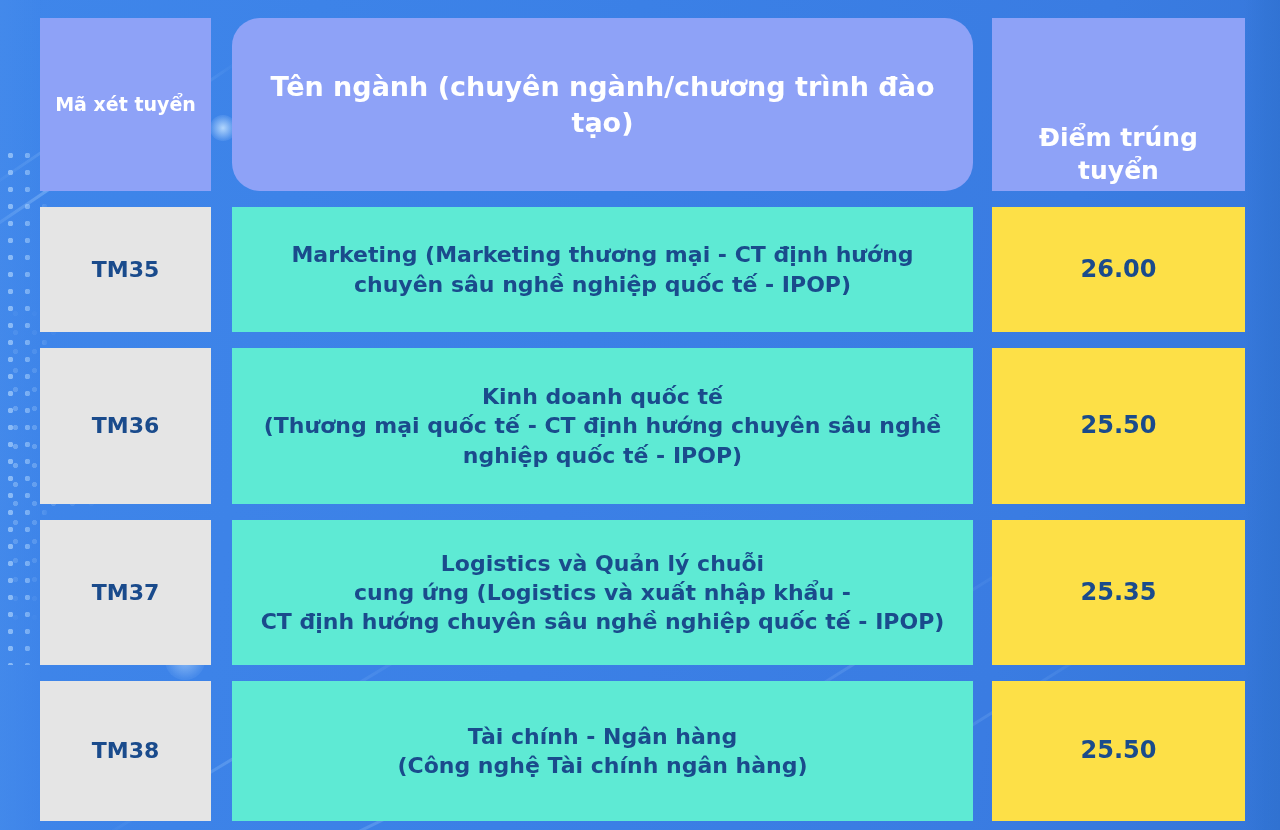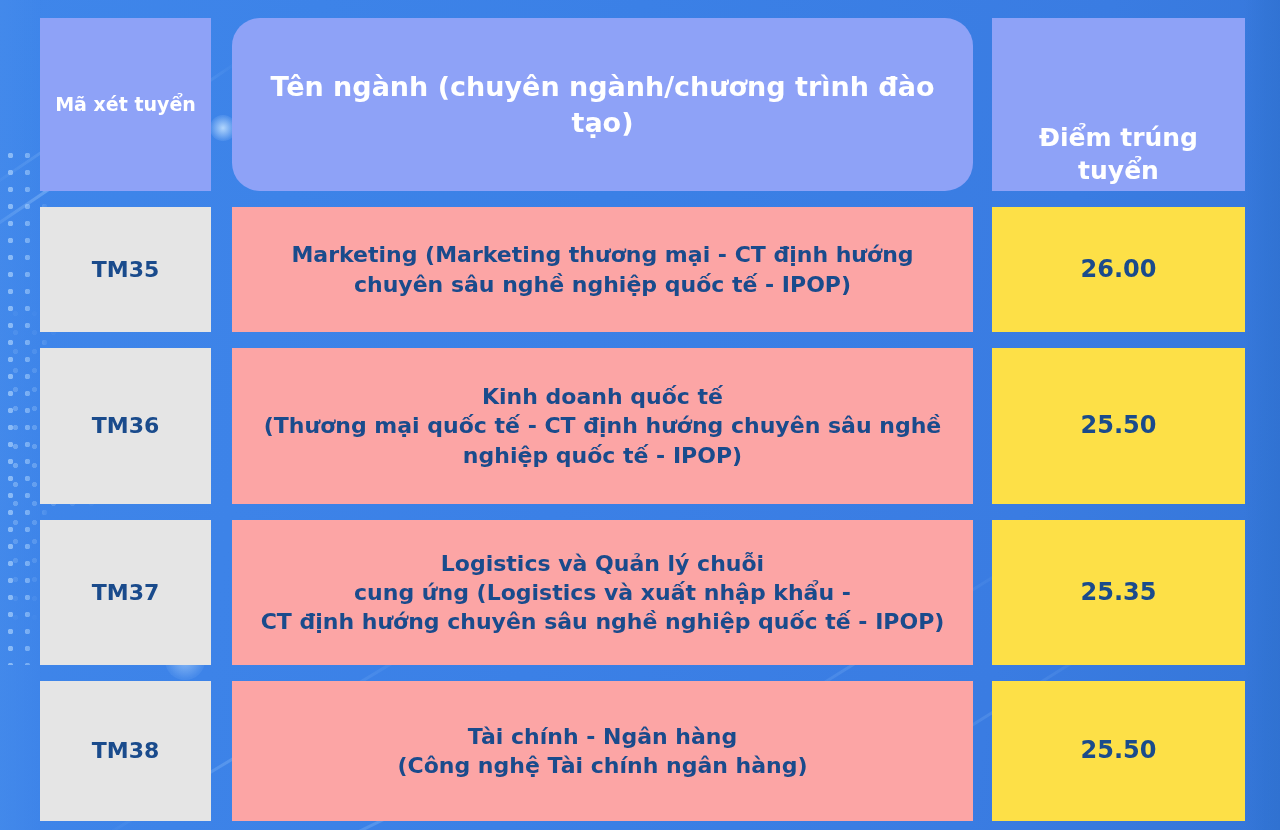--- a/index.html
+++ b/index.html
@@ -116,21 +116,21 @@
   .head-cell {
     background: #8ea2f7;
     color: #ffffff;
     font-weight: bold;
   }
   .head-code   { grid-column: 2; grid-row: 2; font-size: 19px; }
   .head-name   { grid-column: 4; grid-row: 2; font-size: 27px; border-radius: 28px; }
   .head-score  { grid-column: 6; grid-row: 2; font-size: 25px; align-items: flex-end; }
 
   .body-cell {
-    background: #fca5a5;
+    background: #5eead4;
     color: #1a4b8c;
     font-weight: bold;
   }
   .code-cell  { font-size: 22px; background: #e5e5e5; }
   .name-cell  { font-size: 22px; }
   .score-cell { font-size: 24px; background: #fde047; }
 
   .name-cell .ln { display: block; }
 </style>
 </head>

